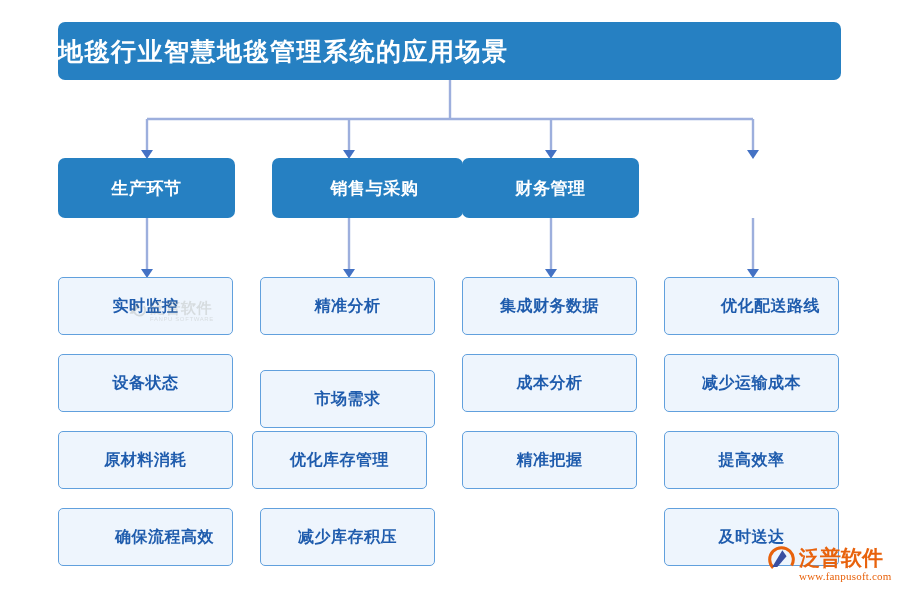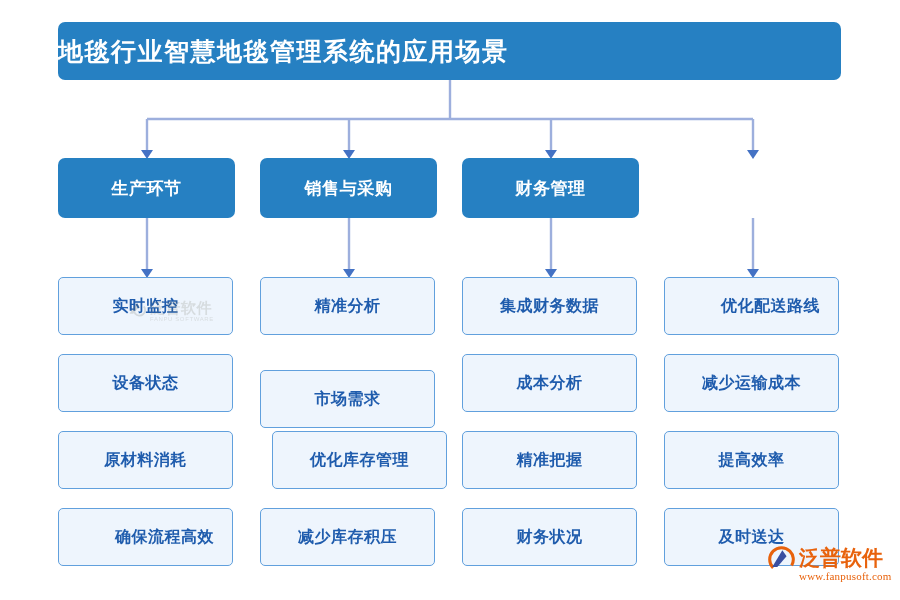--- a/index.html
+++ b/index.html
@@ -222,50 +222,47 @@
   <div class="leaf-box" style="left:58px; top:354px;">
     <span class="leaf-text">设备状态</span>
   </div>
   <div class="leaf-box" style="left:58px; top:431px;">
     <span class="leaf-text">原材料消耗</span>
   </div>
   <div class="leaf-box" style="left:58px; top:508px;padding-left:38px;">
     <span class="leaf-text">确保流程高效</span>
   </div>
 
-  <div class="cat-box" style="left:260px;">
+  <div class="cat-box" style="left:272px;padding-left:14px;">
     <span class="cat-text">销售与采购</span>
   </div>
   <div class="leaf-box" style="left:260px; top:277px;">
     <span class="leaf-text">精准分析</span>
   </div>
   <div class="leaf-box" style="left:260px; top:370px;">
     <span class="leaf-text">市场需求</span>
   </div>
-  <div class="leaf-box" style="left:272px; top:431px;">
+  <div class="leaf-box" style="left:252px; top:431px;">
     <span class="leaf-text">优化库存管理</span>
   </div>
   <div class="leaf-box" style="left:260px; top:508px;">
     <span class="leaf-text">减少库存积压</span>
   </div>
 
   <div class="cat-box" style="left:462px;">
     <span class="cat-text">财务管理</span>
   </div>
   <div class="leaf-box" style="left:462px; top:277px;">
     <span class="leaf-text">集成财务数据</span>
   </div>
   <div class="leaf-box" style="left:462px; top:354px;">
     <span class="leaf-text">成本分析</span>
   </div>
   <div class="leaf-box" style="left:462px; top:431px;">
     <span class="leaf-text">精准把握</span>
-  </div>
-  <div class="leaf-box" style="left:462px; top:508px;">
-    <span class="leaf-text">财务状况</span>
   </div>
 
   <div class="leaf-box" style="left:664px; top:277px;padding-left:38px;">
     <span class="leaf-text">优化配送路线</span>
   </div>
   <div class="leaf-box" style="left:664px; top:354px;">
     <span class="leaf-text">减少运输成本</span>
   </div>
   <div class="leaf-box" style="left:664px; top:431px;">
     <span class="leaf-text">提高效率</span>

